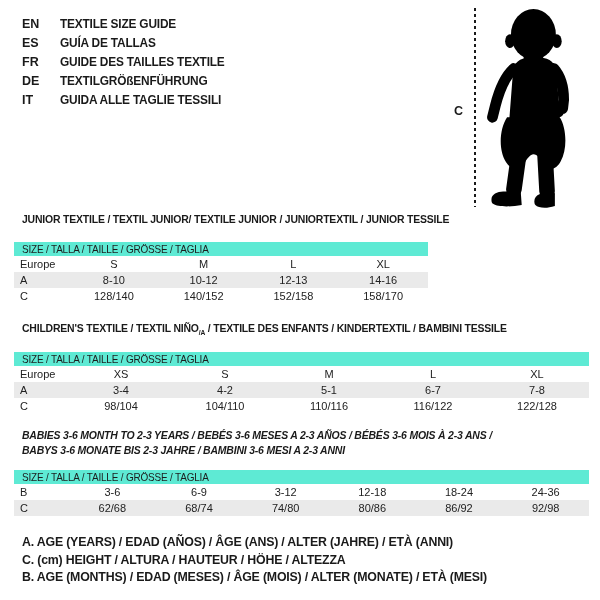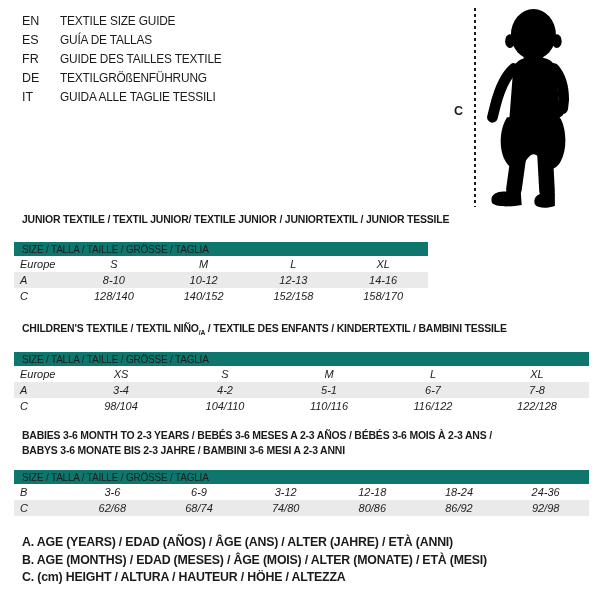--- a/index.html
+++ b/index.html
@@ -16,47 +16,47 @@
   .cond {
     display: inline-block;
     transform: scaleX(0.95);
     transform-origin: 0 50%;
     white-space: nowrap;
     letter-spacing: -0.2px;
   }
 
   
   .lang-block { position: absolute; left: 22px; top: 14px; }
-  .lang-row { display: flex; height: 19px; font-weight: normal; font-size: 12.5px; }
+  .lang-row { display: flex; height: 19px; align-items: center; font-weight: bold; font-size: 12.5px; }
   .lang-code { width: 38px; flex: 0 0 38px; }
 
   
   .figure { position: absolute; left: 448px; top: 8px; width: 140px; height: 202px; }
   .height-line {
     position: absolute; left: 26px; top: 0; width: 2px; height: 199px;
     background: repeating-linear-gradient(to bottom, #1a1a1a 0 3px, transparent 3px 6px);
   }
   .height-label { position: absolute; left: 6px; top: 96px; font-weight: bold; font-size: 12.5px; }
   .baby-svg { position: absolute; left: 34px; top: 0; }
 
   
   .section-title { position: absolute; left: 22px; font-weight: bold; font-size: 11px; }
-  .section-title .line { display: block; height: 15px; }
+  .section-title .line { display: block; height: 15px; font-style: italic; }
 
   .size-section { position: absolute; left: 14px; }
   .size-bar {
-    background: #0f766e;
+    background: #5eead4;
     height: 14px; line-height: 14px;
     padding-left: 8px;
     font-size: 10.5px;
     color: #1c1c1c;
   }
   table.size-table {
     border-collapse: collapse; table-layout: fixed;
-    width: 100%; font-size: 11px; color: #222; font-style: italic;
+    width: 100%; font-size: 11px; color: #222;
   }
   table.size-table td { height: 16px; padding: 0; text-align: center; }
   table.size-table td.lbl { text-align: left; padding-left: 6px; }
   tr.alt td { background: #eaeaea; }
   col.col-label { width: 55px; }
 
   .junior-section  { top: 242px; width: 414px; }
   .children-section{ top: 352px; width: 575px; }
   .babies-section  { top: 470px; width: 575px; }
   .junior-title    { top: 213px; }
@@ -244,20 +244,20 @@
       </tr>
     </tbody>
       </table>
   </div>
 
   <div class="notes">
     <div class="note-line">
       <span class="cond">A. AGE (YEARS) / EDAD (AÑOS) / ÂGE (ANS) / ALTER (JAHRE) / ETÀ (ANNI)</span>
     </div>
     <div class="note-line">
+      <span class="cond">C. (cm) HEIGHT / ALTURA / HAUTEUR / HÖHE / ALTEZZA</span>
+    </div>
+    <div class="note-line">
       <span class="cond">B. AGE (MONTHS) / EDAD (MESES) / ÂGE (MOIS) / ALTER (MONATE) / ETÀ (MESI)</span>
     </div>
-    <div class="note-line">
-      <span class="cond">C. (cm) HEIGHT / ALTURA / HAUTEUR / HÖHE / ALTEZZA</span>
-    </div>
   </div>
 
 </div>
 
 </body></html>

